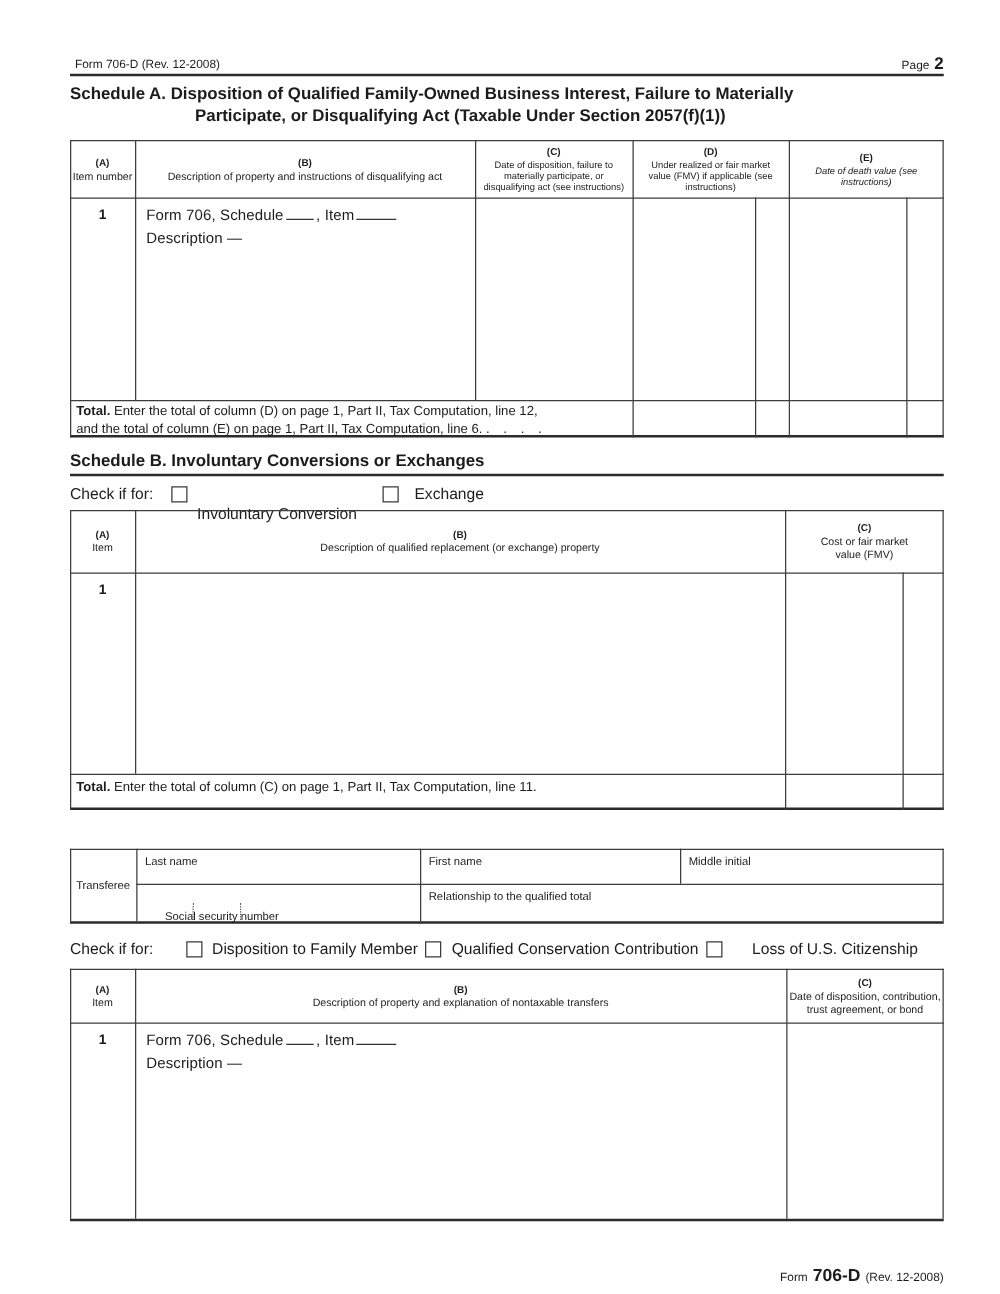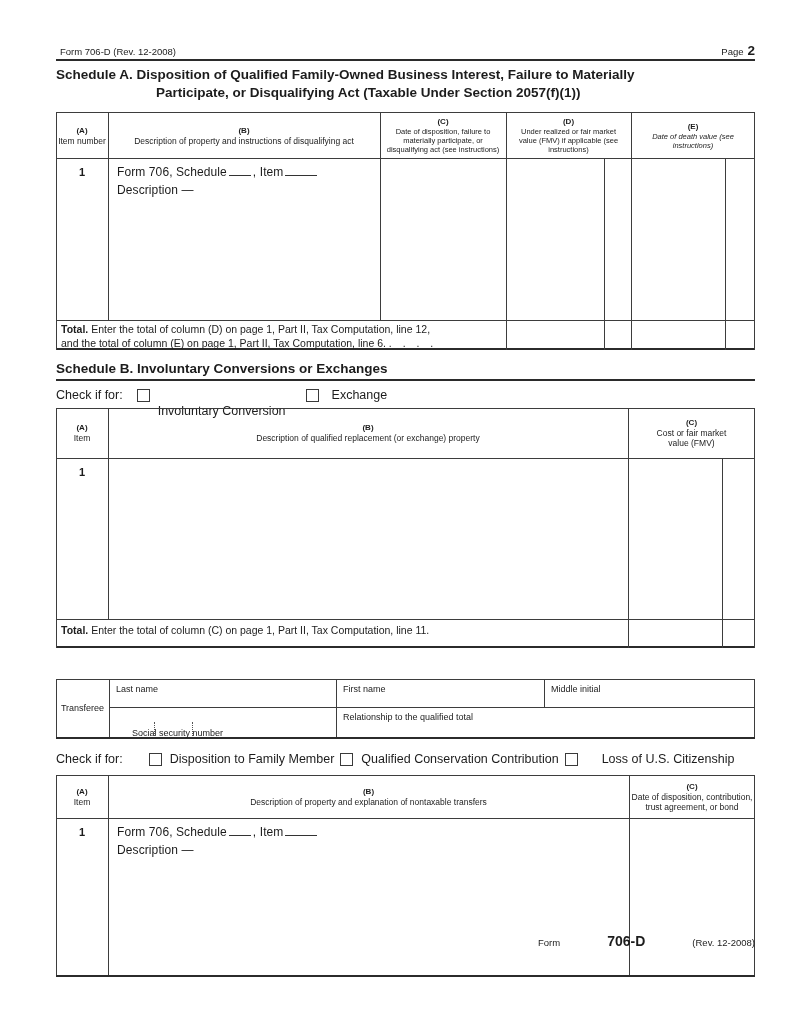--- a/index.html
+++ b/index.html
@@ -191,19 +191,19 @@
       <span class="tag">(C)</span>
       <span class="lbl-md" style="max-width:122px;">Date of disposition, contribution, trust agreement, or bond</span>
     </div>
     <div class="item-num" style="left:0;top:51px;">1</div>
     <div class="rowtext" style="left:61px;top:48px;width:260px;">
       <div><span>Form 706, Schedule</span><span class="blank w1"></span><span>, Item</span><span class="blank w2"></span></div>
       <div>Description —</div>
     </div>
   </div>
 
-  <div class="footer" style="right:45px;top:933px;gap:43px;">
+  <div class="footer" style="right:45px;top:1012px;">
     <span>Form</span>
     <span class="num">706-D</span>
     <span>(Rev. 12-2008)</span>
   </div>
 
 </div>
 
 </body></html>

